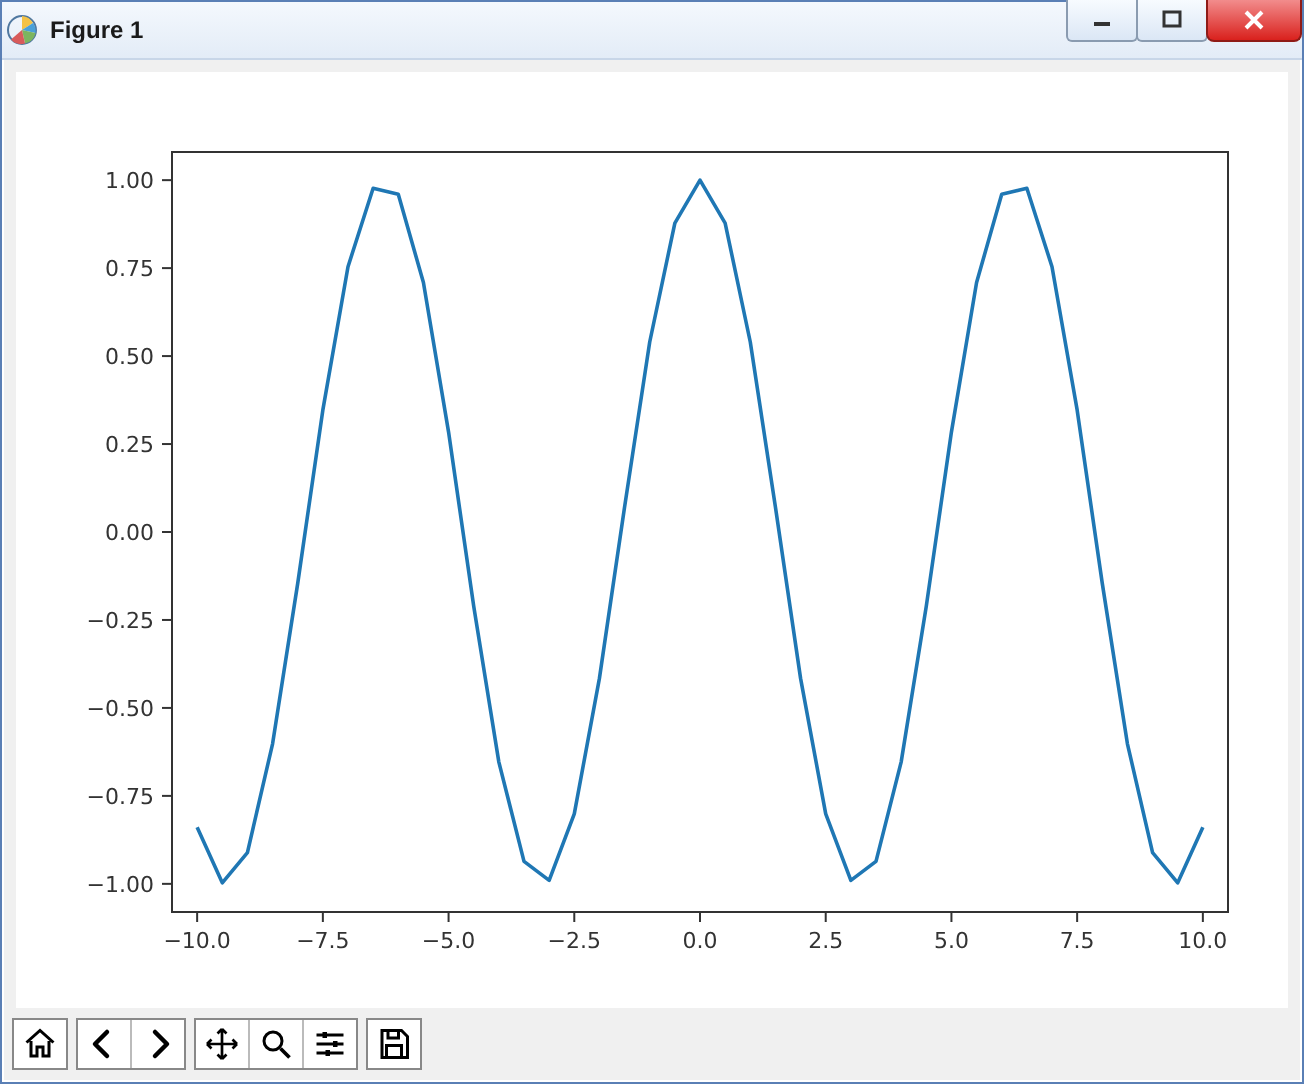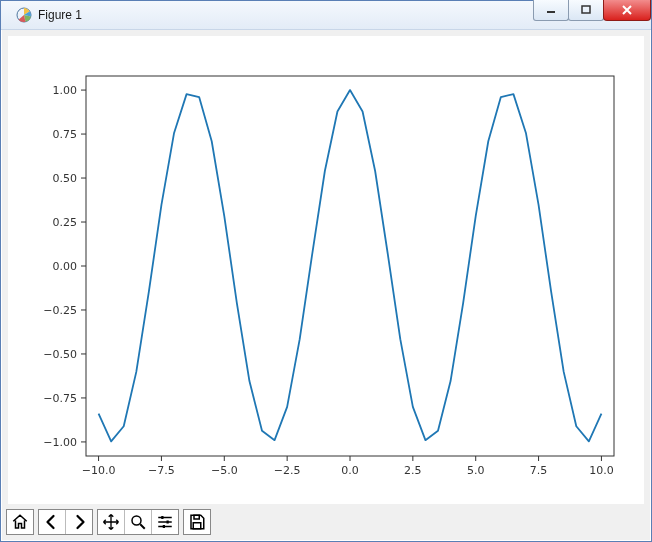--- a/index.html
+++ b/index.html
@@ -1,17 +1,17 @@
 <!DOCTYPE html>
 <html><head>
 <meta charset="utf-8">
 <style>
   html,body{margin:0;padding:0;font-family:"Segoe UI",Tahoma,sans-serif;font-size:12px;background:#fff;}
   .window{width:652px;height:542px;border:1px solid #5a7fb5;box-sizing:border-box;position:relative;background:#fff;}
-  .titlebar{height:28px;background:linear-gradient(#f4f8fd,#e3ecf7);border-bottom:1px solid #c8d6e8;display:flex;align-items:center;padding:0 15px;position:relative;}
+  .titlebar{height:28px;background:linear-gradient(#f4f8fd,#e3ecf7);border-bottom:1px solid #c8d6e8;display:flex;align-items:center;padding:0 2px;position:relative;font-weight:bold;}
   .titlebar .appicon{width:16px;height:16px;margin-right:6px;display:flex;align-items:center;justify-content:center;}
   .titlebar .title{color:#1a1a1a;font-size:12px;}
   .winbtns{position:absolute;right:0;top:-1px;display:flex;}
   .winbtn{width:34px;height:20px;border:1px solid #8a9bb0;border-top:none;margin-left:-1px;background:linear-gradient(#f7fbff,#dbe7f5);display:flex;align-items:center;justify-content:center;border-radius:0 0 3px 3px;}
   .winbtn.close{width:46px;background:linear-gradient(#f28c8c,#d9211d);border-color:#8f1b17;color:#fff;border-radius:0 0 4px 4px;}
   .winbtn svg{display:block;}
   .content{position:absolute;left:1px;right:1px;top:29px;bottom:1px;background:#f0f0f0;}
   .figure-area{position:absolute;left:6px;right:6px;top:6px;bottom:36px;background:#fff;}
   .toolbar{position:absolute;left:4px;bottom:4px;height:28px;display:flex;gap:4px;align-items:center;}
   .tool-group{display:flex;border:1px solid #888;background:#fff;height:24px;}

